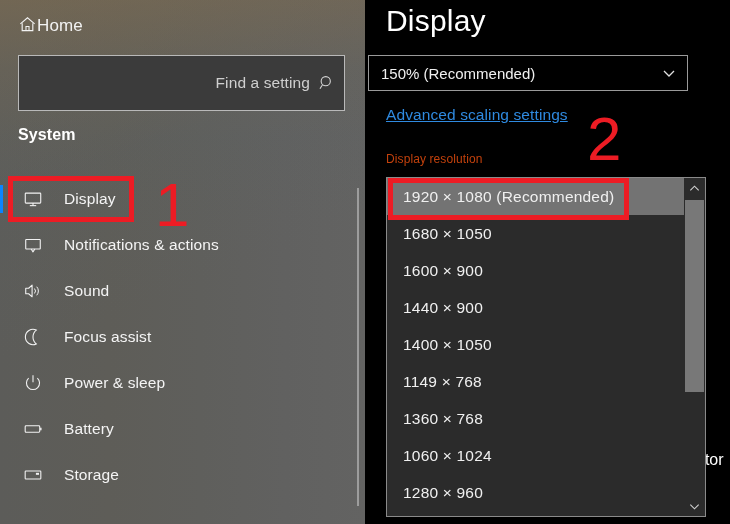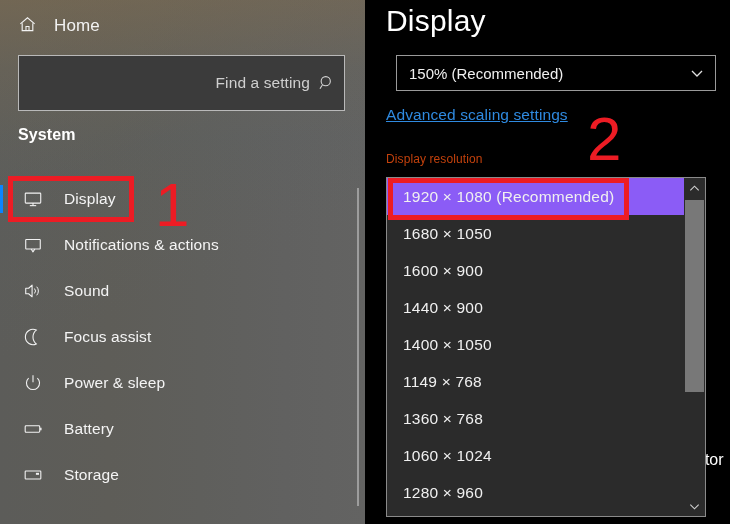--- a/index.html
+++ b/index.html
@@ -25,21 +25,21 @@
     overflow:hidden;
   }
   #sidebar-tint {
     position:absolute; inset:0;
     background:linear-gradient(160deg, rgba(128,112,84,0.30) 0%, rgba(96,104,104,0.10) 30%, rgba(90,94,94,0.0) 55%);
     pointer-events:none;
   }
 
   .home-row {
     position:absolute; left:18px; top:12px;
-    display:flex; align-items:center; gap:17px; height:28px;
+    display:flex; align-items:center; height:28px;
   }
   .home-label { color:#f2f2f2; font-size:17px; letter-spacing:.1px; }
 
   .search-box {
     position:absolute; left:18px; top:55px; width:327px; height:56px;
     background:#3b3b3b; border:1px solid #b9b9b9;
     display:flex; align-items:center;text-align:right;
   }
   .search-placeholder {
     flex:1; color:#cfcfcf; font-size:15.5px; padding-left:12px; letter-spacing:.1px;
@@ -71,21 +71,21 @@
 
   
   #right { position:absolute; left:365px; top:0; width:365px; height:524px; background:#000; }
 
   .page-title {
     position:absolute; left:21px; top:4px;
     color:#fff; font-size:30px; font-weight:normal; letter-spacing:.2px;
   }
 
   .scale-select {
-    position:absolute; left:31px; top:55px; width:320px; height:36px;
+    position:absolute; left:3px; top:55px; width:320px; height:36px;
     background:#000; border:1px solid #9a9a9a;
     display:flex; align-items:center;
   }
   .scale-select .val { flex:1; color:#f0f0f0; font-size:15px; padding-left:12px; }
   .scale-select .chev { width:36px; display:flex; align-items:center; justify-content:center; }
 
   .adv-link {
     position:absolute; left:21px; top:106px;
     color:#2f8ae0; font-size:15.5px; letter-spacing:.1px;text-decoration:underline;
   }
@@ -103,21 +103,21 @@
   
   .dropdown {
     position:absolute; left:21px; top:177px; width:320px; height:340px;
     background:#2b2b2b; border:1px solid #8a8a8a; overflow:hidden;
   }
   .dd-list { position:absolute; left:0; top:0; width:298px; }
   .dd-item {
     height:37px; display:flex; align-items:center;
     padding-left:16px; color:#f0f0f0; font-size:15.5px; letter-spacing:.2px;
   }
-  .dd-item.active { background:#8b5cf6; }
+  .dd-item.active { background:#737373; }
 
   .dd-scroll { position:absolute; right:0; top:0; width:21px; height:100%; background:#2b2b2b; }
   .dd-arrow {
     position:absolute; left:0; width:21px; height:18px;
     display:flex; align-items:center; justify-content:center;
   }
   .dd-arrow.up { top:1px; }
   .dd-arrow.dn { bottom:1px; }
   .dd-thumb {
     position:absolute; left:1px; top:22px; width:19px; height:192px;

